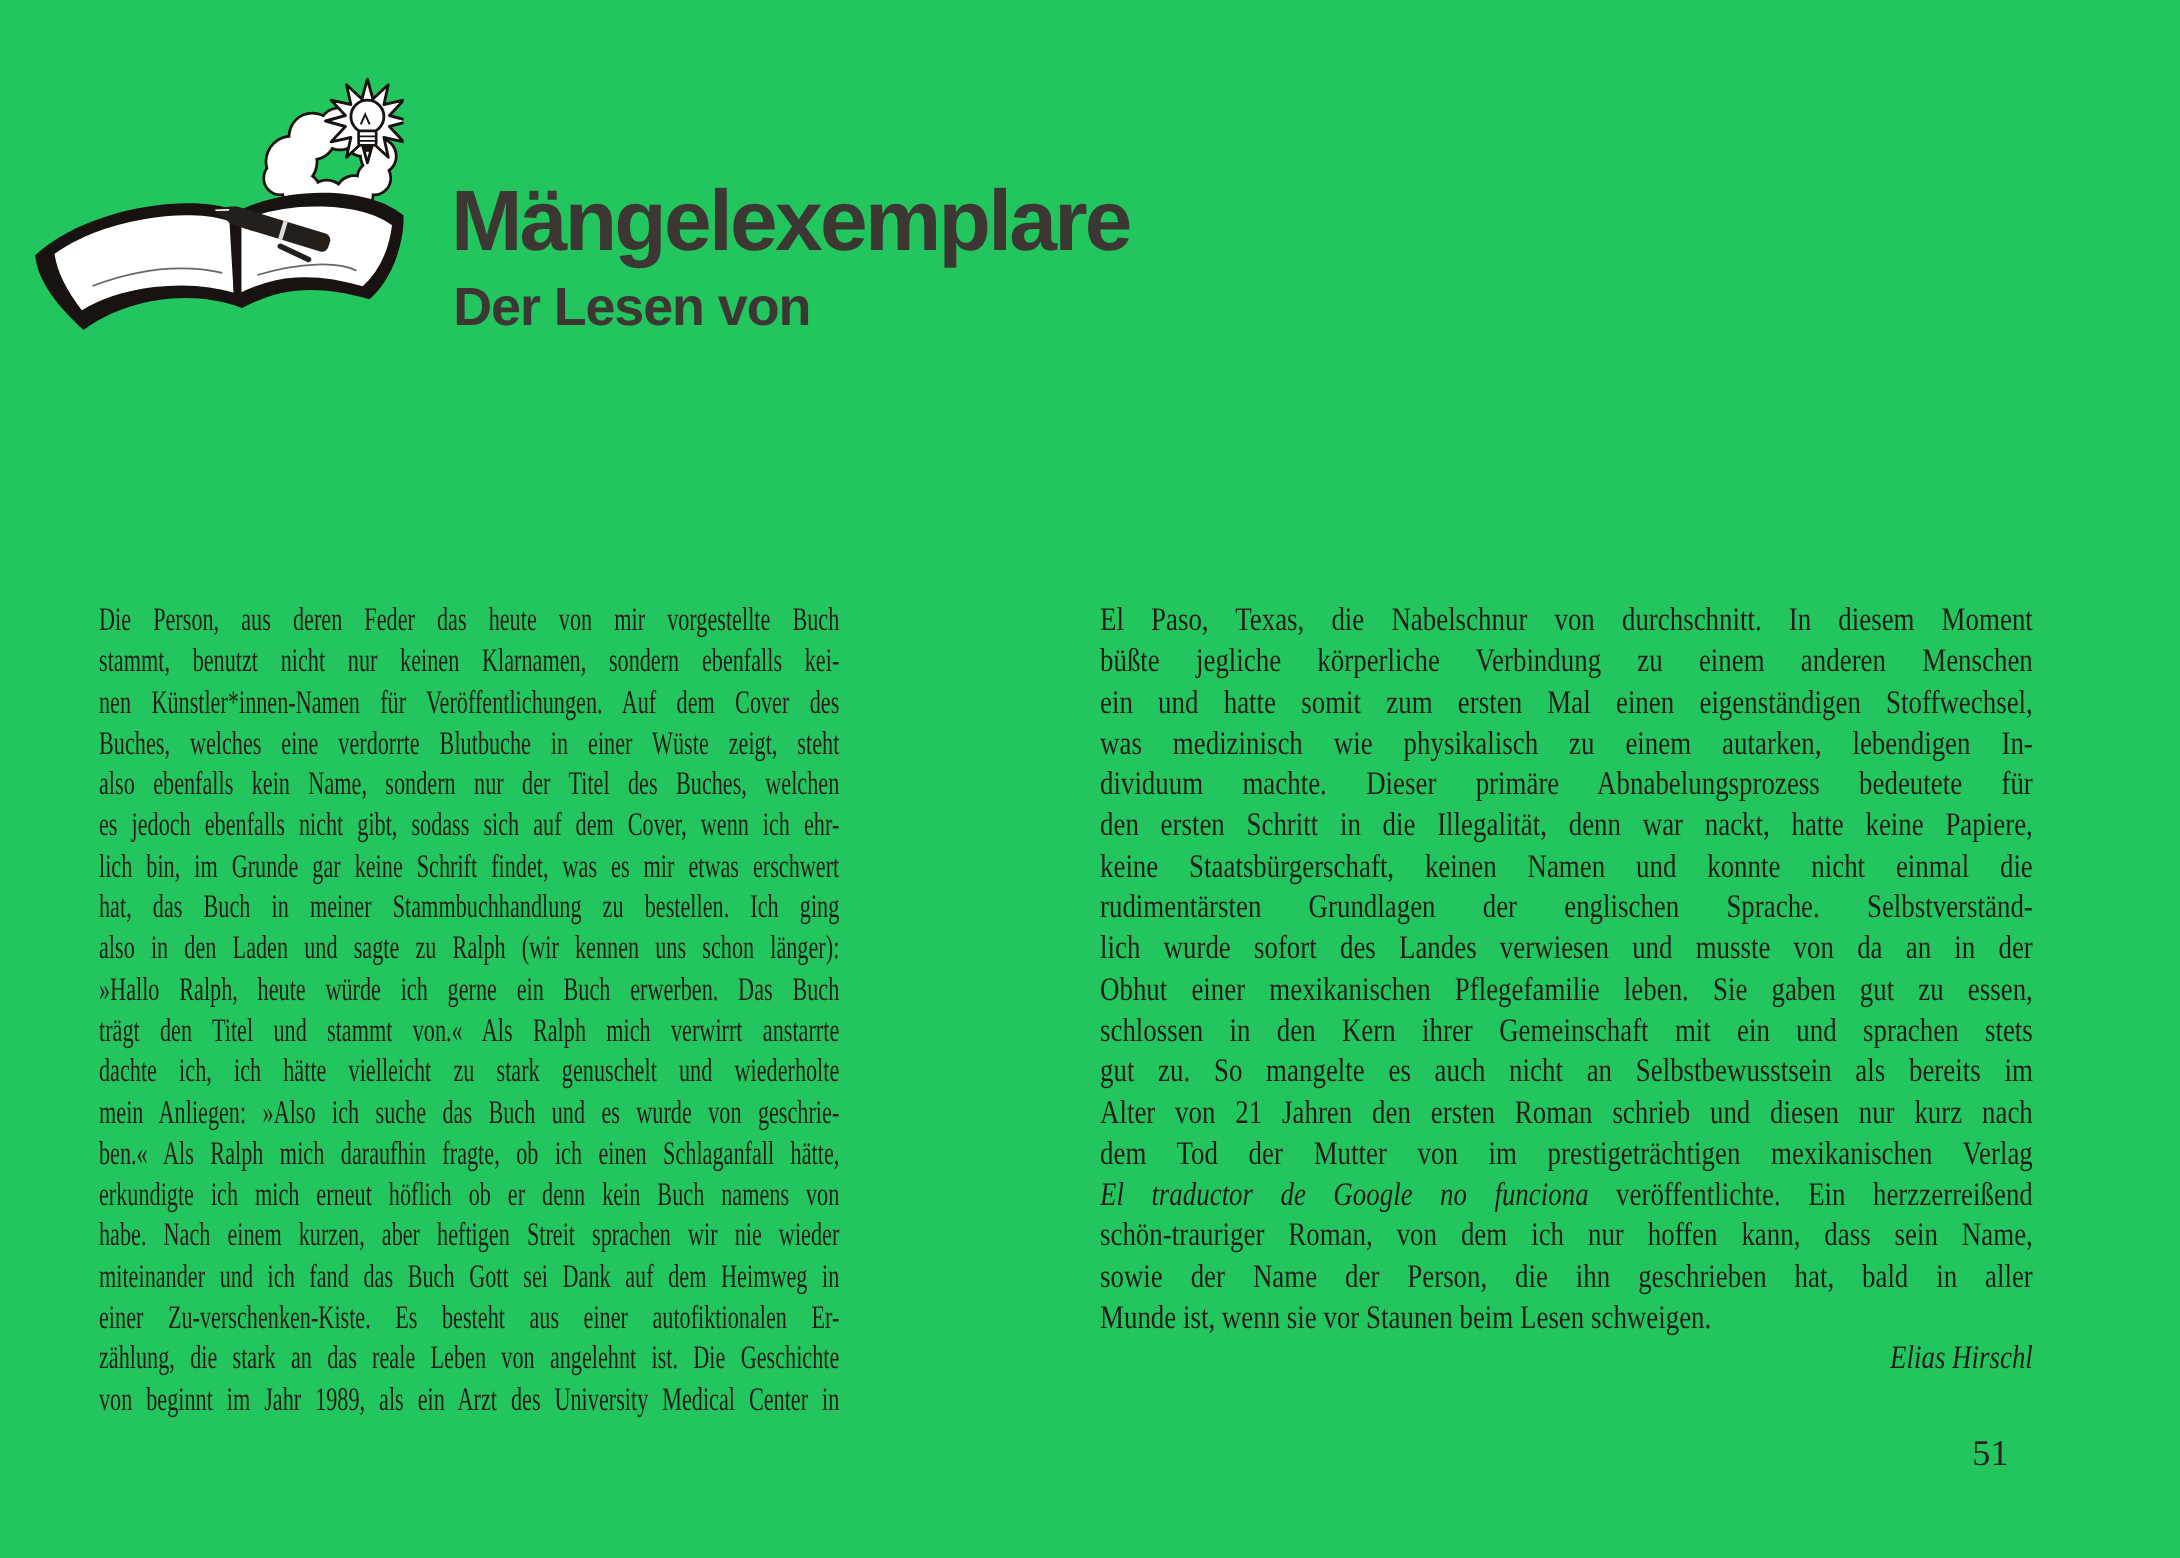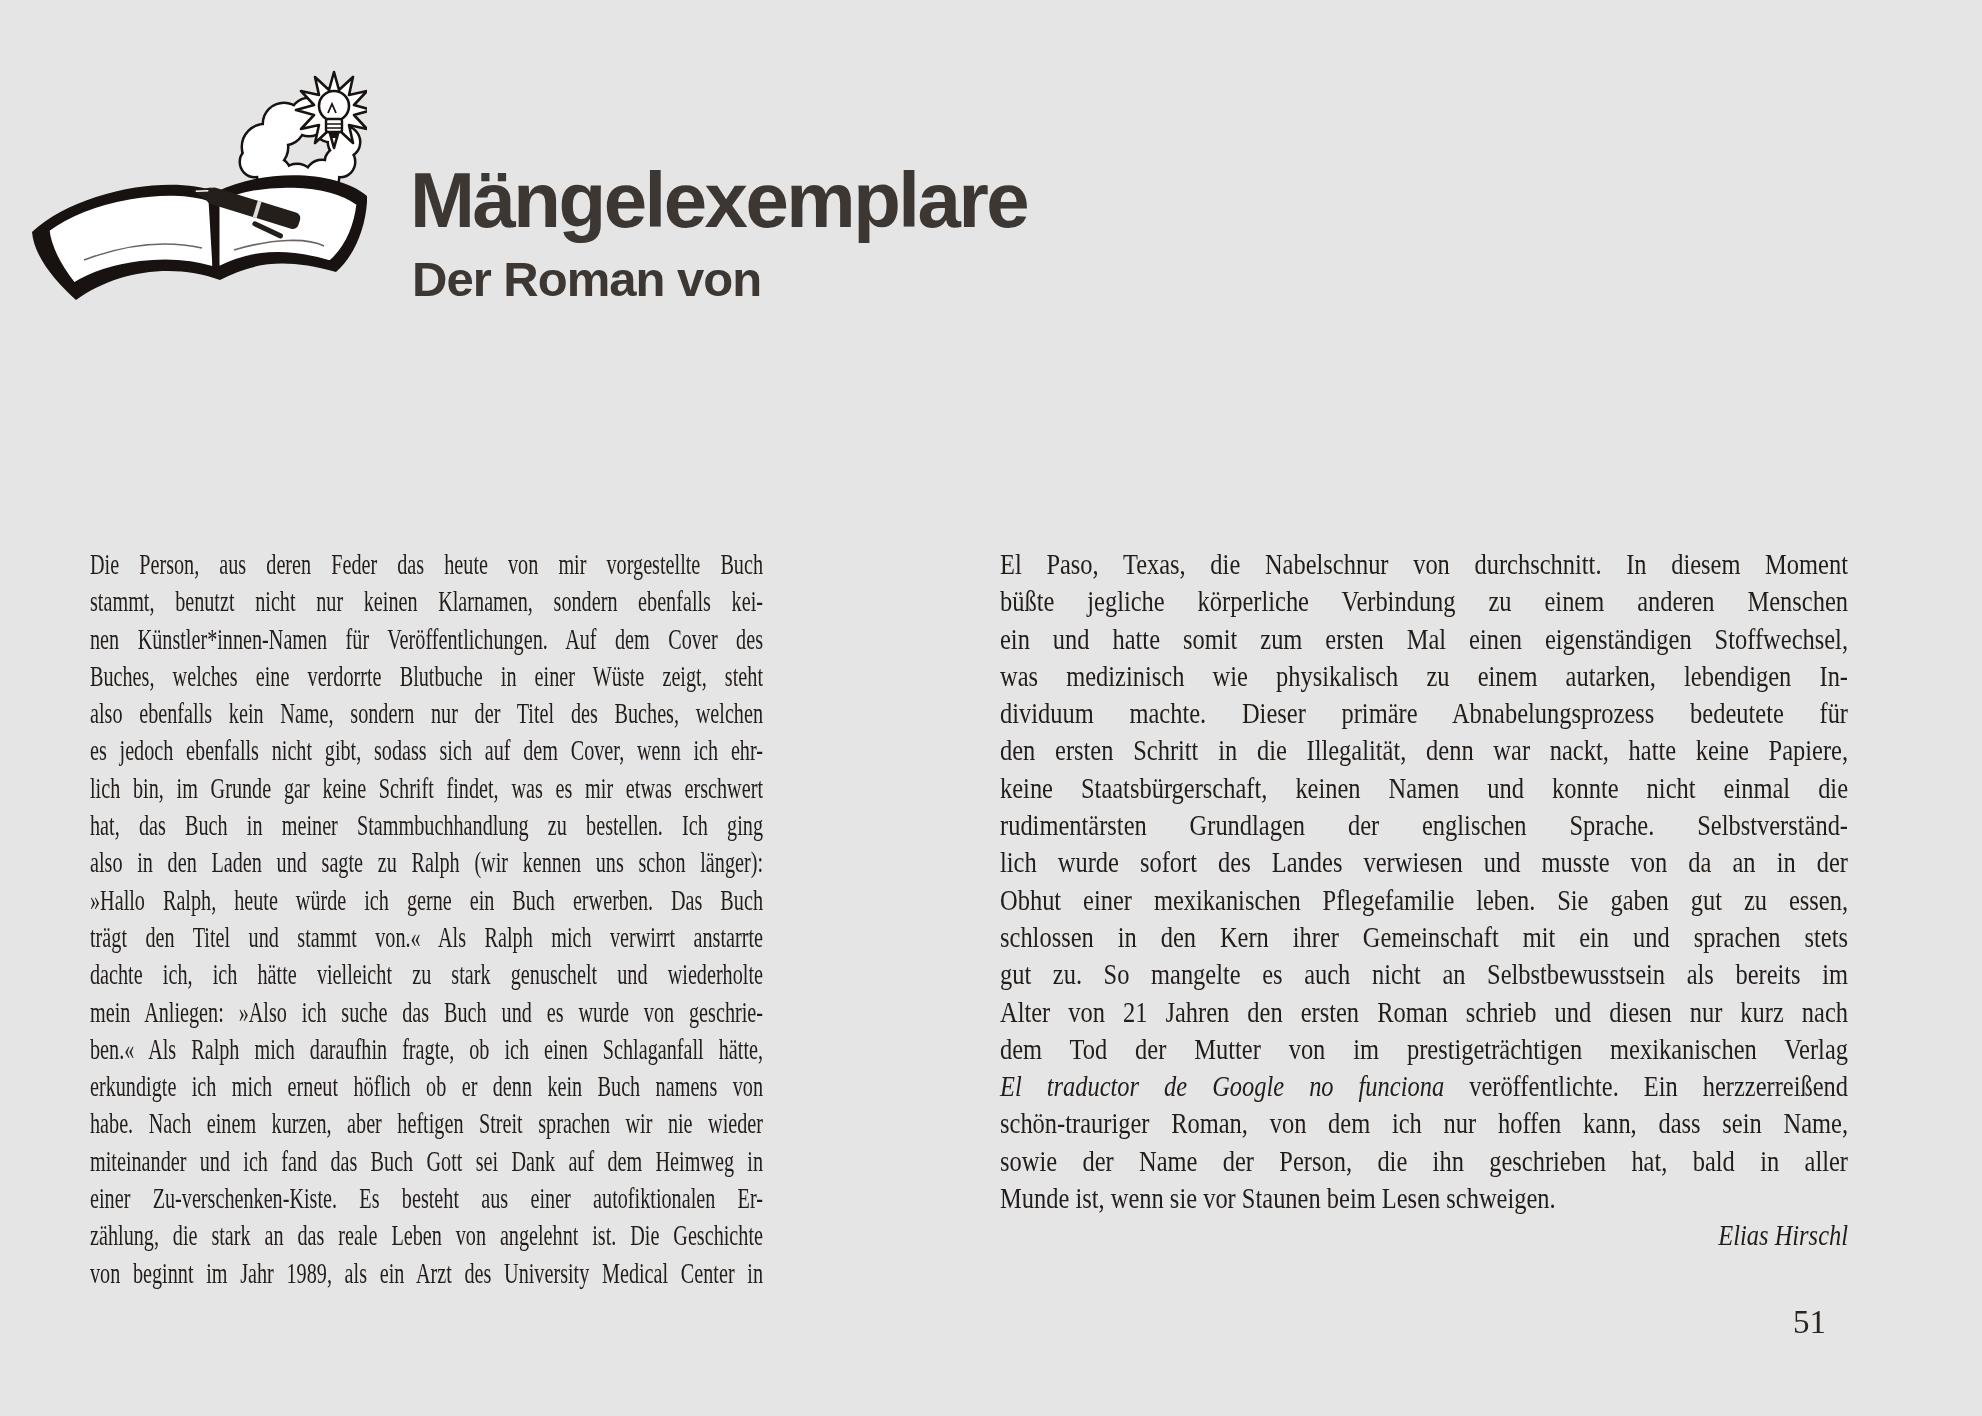--- a/index.html
+++ b/index.html
@@ -1,17 +1,17 @@
 <!DOCTYPE html>
 <html><head>
 <meta charset="utf-8">
 <style>
   html,body{margin:0;padding:0;background:#ffffff;}
   .page{
-    position:relative;width:1982px;height:1416px;background:#e5e5e5;overflow:hidden;
+    position:relative;width:1982px;height:1416px;background:#22c55e;overflow:hidden;
     font-family:"Liberation Serif",serif;color:#231d1a;
   }
   .illustration{position:absolute;left:22px;top:62px;width:345px;height:252px;}
   .title{
     position:absolute;left:410px;top:161px;margin:0;
     font:700 78px/1 "Liberation Sans",sans-serif;letter-spacing:-2.5px;color:#3d3733;
   }
   .subtitle{
     position:absolute;left:412px;top:255px;margin:0;
     font:700 49px/1 "Liberation Sans",sans-serif;letter-spacing:-1px;color:#3d3733;
@@ -112,21 +112,21 @@
     <g transform="translate(170,128) rotate(17)">
       <path d="M0,0 L18,-8 L21,7 Z" fill="#241f1b"></path>
       <path d="M4,0 L16,-4" stroke="#ffffff" stroke-width="1.5"></path>
       <rect x="16" y="-9" width="96" height="17" rx="6" fill="#241f1b"></rect>
       <rect x="66" y="-9" width="4" height="17" fill="#ffffff" opacity="0.85"></rect>
       <path d="M70,14 L98,18" stroke="#241f1b" stroke-width="5" stroke-linecap="round"></path>
     </g>
   </svg>
 
   <h1 class="title">Mängelexemplare</h1>
-  <h2 class="subtitle">Der Roman von</h2>
+  <h2 class="subtitle">Der Lesen von</h2>
 
   <main>
     <div class="column column-left">
       <div class="column-inner">
           <div class="line">Die Person, aus deren Feder das heute von mir vorgestellte Buch</div>
           <div class="line">stammt, benutzt nicht nur keinen Klarnamen, sondern ebenfalls kei-</div>
           <div class="line">nen Künstler*innen-Namen für Veröffentlichungen. Auf dem Cover des</div>
           <div class="line">Buches, welches eine verdorrte Blutbuche in einer Wüste zeigt, steht</div>
           <div class="line">also ebenfalls kein Name, sondern nur der Titel des Buches, welchen</div>
           <div class="line">es jedoch ebenfalls nicht gibt, sodass sich auf dem Cover, wenn ich ehr-</div>

